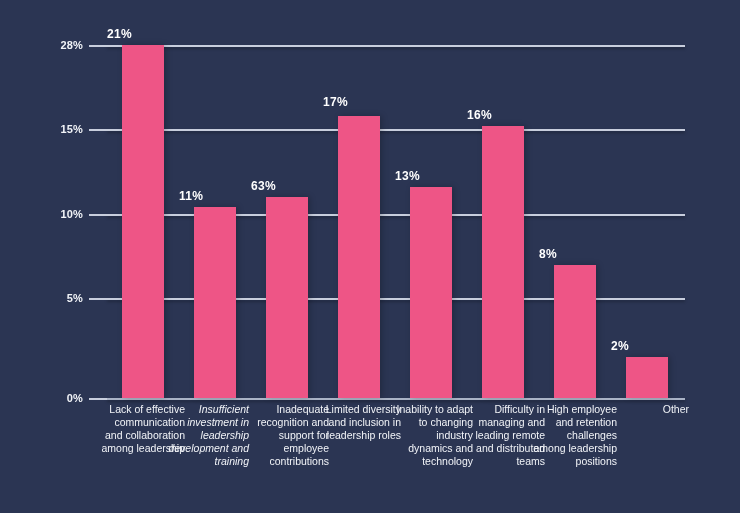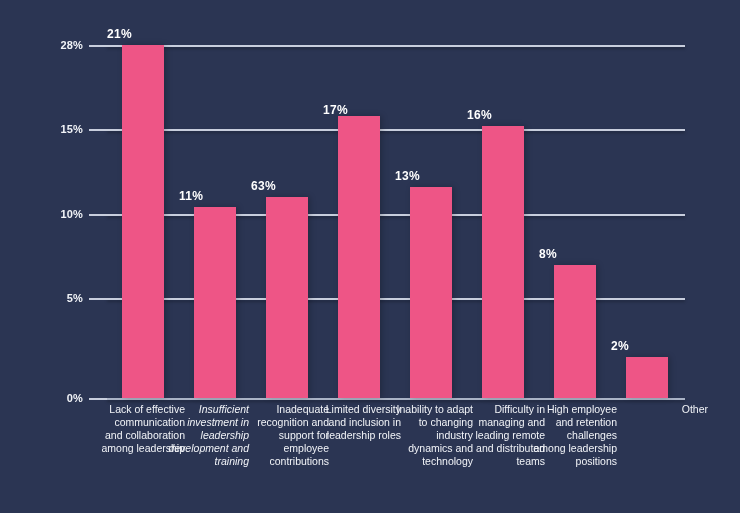--- a/index.html
+++ b/index.html
@@ -177,21 +177,21 @@
         <div class="bar-value" style="bottom:195.3px;">11%</div>
       </div>
 
       <div class="bar-group" style="left:144px;">
         <div class="bar" style="height:201.2px;"></div>
         <div class="bar-value" style="bottom:205.2px;">63%</div>
       </div>
 
       <div class="bar-group" style="left:216px;">
         <div class="bar" style="height:281.9px;"></div>
-        <div class="bar-value" style="bottom:281px;">17%</div>
+        <div class="bar-value" style="bottom:289px;">17%</div>
       </div>
 
       <div class="bar-group" style="left:288px;">
         <div class="bar" style="height:211.5px;"></div>
         <div class="bar-value" style="bottom:215.5px;">13%</div>
       </div>
 
       <div class="bar-group" style="left:360px;">
         <div class="bar" style="height:272.1px;"></div>
         <div class="bar-value" style="bottom:276.1px;">16%</div>
@@ -211,16 +211,16 @@
   </div>
 
   <div id="categories-layer">
     <div class="category-label" style="left:-6px;">Lack of effective communication and collaboration among leadership</div>
     <div class="category-label" style="left:58px;font-style:italic;">Insufficient investment in leadership development and training</div>
     <div class="category-label" style="left:138px;">Inadequate recognition and support for employee contributions</div>
     <div class="category-label" style="left:210px;">Limited diversity and inclusion in leadership roles</div>
     <div class="category-label" style="left:354px;">Difficulty in managing and leading remote and distributed teams</div>
     <div class="category-label" style="left:282px;">Inability to adapt to changing industry dynamics and technology</div>
     <div class="category-label" style="left:426px;">High employee and retention challenges among leadership positions</div>
-    <div class="category-label" style="left:498px;padding-left:19px;">Other</div>
+    <div class="category-label" style="left:498px;">Other</div>
   </div>
 
 </div>
 
 </body></html>

